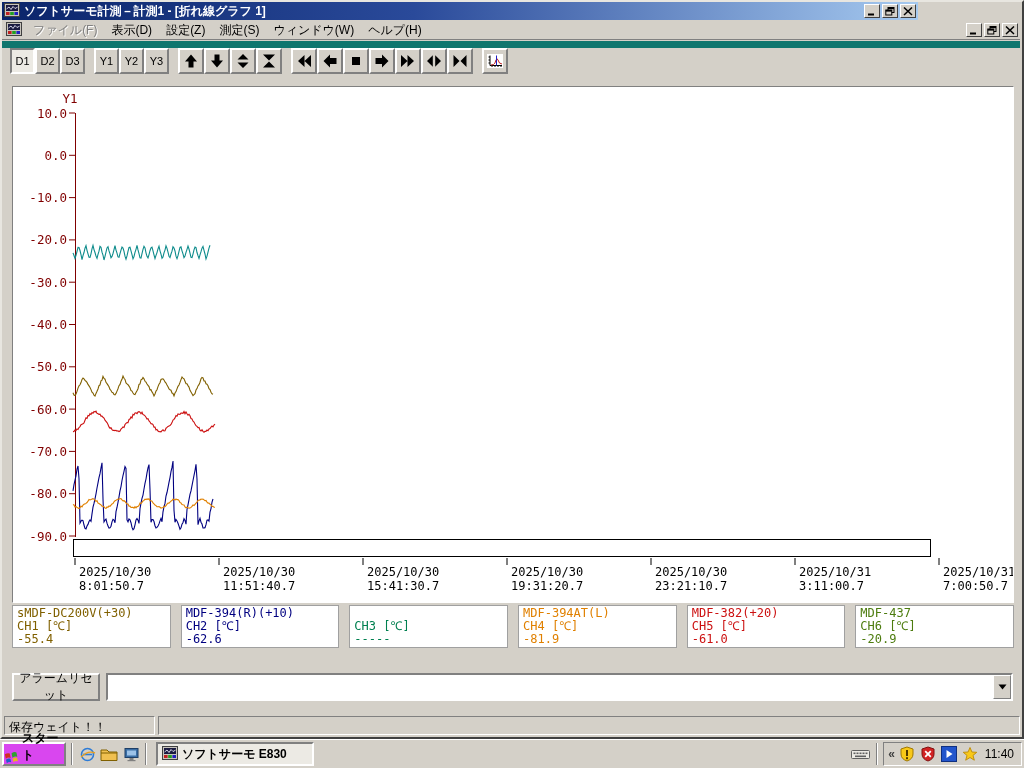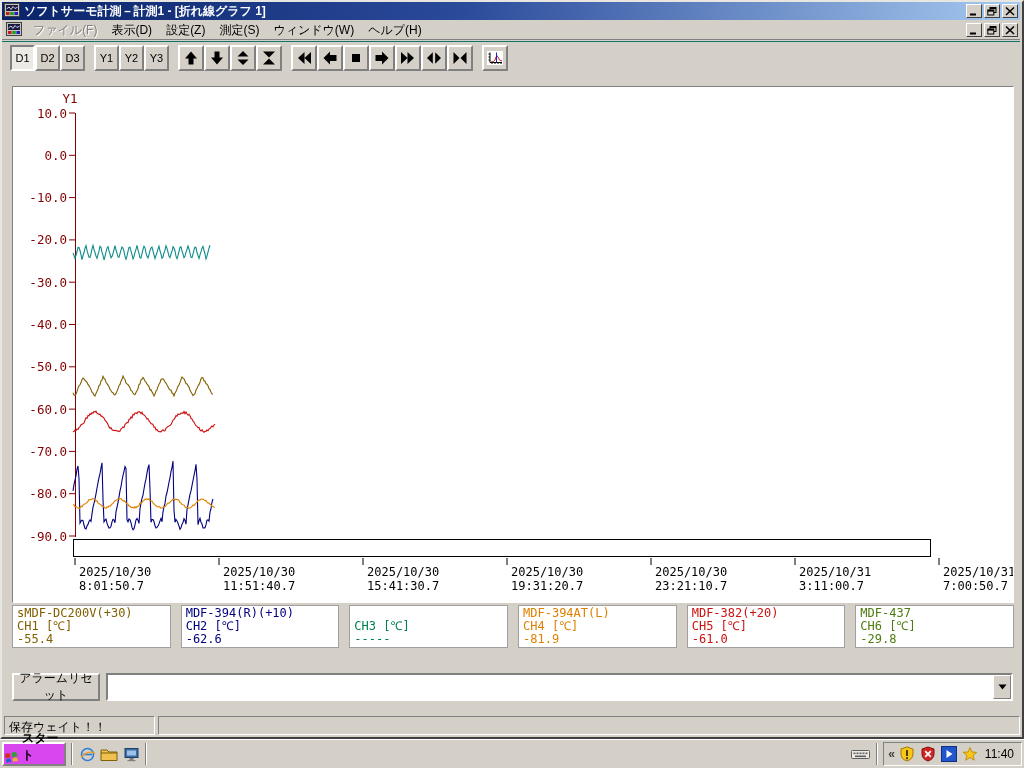--- a/index.html
+++ b/index.html
@@ -2,37 +2,37 @@
 <html><head>
 <meta charset="utf-8">
 <style>
   * { margin:0; padding:0; box-sizing:border-box; }
   html,body { width:1024px; height:768px; overflow:hidden; }
   body { background:#D4D0C8; font-family:"Liberation Sans",sans-serif; position:relative; font-size:12px; }
 
   .app-window { position:absolute; left:0; top:0; width:1024px; height:739px; background:#D4D0C8;
     border:2px solid; border-color:#e8e6e0 #404040 #404040 #e8e6e0; }
 
-  .titlebar { position:absolute; left:0; top:0; width:1018px; height:18px;
+  .titlebar { position:absolute; left:0; top:0; width:916px; height:18px;
     background:linear-gradient(90deg,#0A246A 0%,#2A4A9A 45%,#A6CAF0 100%);
     display:flex; align-items:center; padding:8px 2px; color:#fff; }
   .titlebar .title { font-weight:bold; font-size:12px; margin-left:4px; white-space:nowrap; }
   .win-btns { margin-left:auto; display:flex; gap:2px; }
   .winbtn { width:16px; height:14px; background:#D4D0C8; border:1px solid; border-color:#fff #404040 #404040 #fff;
     display:flex; align-items:center; justify-content:center; }
   .winbtn svg { display:block; }
 
   .menubar { position:absolute; left:0; top:19px; width:1018px; height:19px; background:#D4D0C8;
     display:flex; align-items:center; border-bottom:1px solid #808080; }
   .menu-item { padding:2px 7px; color:#000; }
   .menu-item.disabled { color:#808080; text-shadow:1px 1px 0 #fff; }
   .menubar .win-btns { margin-right:2px; }
 
   .toolbar { position:absolute; left:0; top:39px; width:1018px; height:33px; background:#D4D0C8;
-    border-top:1px solid #0f766e; display:flex; align-items:center; padding-left:8px; }
+    border-top:7px solid #0f766e; display:flex; align-items:center; padding-left:8px; }
   .tb-group { display:flex; margin-right:9px; }
   .tb-btn { width:25px; height:26px; background:#D4D0C8; border:2px solid; border-color:#fff #808080 #808080 #fff;
     display:flex; align-items:center; justify-content:center; font-size:11px; color:#000; }
   .tb-btn.icon-btn { width:26px; }
   .tb-btn.active { border-color:#808080 #fff #fff #808080; background:#ECEAE4; }
   .tb-btn svg { display:block; }
 
   .chart-panel { position:absolute; left:10px; top:84px; width:1002px; height:517px; background:#fff;
     border:1px solid; border-color:#808080 #fff #fff #808080; }
 
@@ -283,21 +283,21 @@
           <polyline points="60,165.9 61,168.5 62,171.5 63,168.3 64,164.5 65,160.4 66,160.6 67,163.5 68,167.6 69,172.6 70,168.7 71,165.5 72,161.2 73,158.7 74,163.3 75,166.8 76,170.3 77,170.4 78,166.8 79,161.9 80,158.4 81,162.6 82,165.5 83,169.1 84,171.4 85,167.4 86,164.2 87,159.3 88,160.3 89,165.2 90,168.2 91,173.0 92,169.3 93,165.1 94,160.9 95,159.7 96,163.9 97,166.9 98,170.8 99,169.4 100,166.5 101,162.6 102,158.7 103,163.1 104,166.2 105,169.9 106,170.3 107,166.7 108,163.1 109,160.0 110,161.0 111,164.3 112,169.2 113,172.2 114,168.9 115,164.4 116,160.5 117,160.2 118,163.9 119,167.6 120,171.8 121,169.5 122,165.4 123,162.3 124,158.3 125,162.9 126,166.6 127,170.8 128,171.1 129,166.6 130,162.4 131,159.3 132,160.9 133,165.8 134,169.4 135,171.0 136,167.6 137,163.7 138,160.9 139,160.1 140,163.8 141,167.8 142,171.5 143,168.4 144,165.6 145,161.9 146,159.2 147,163.8 148,167.1 149,171.3 150,169.9 151,165.9 152,163.1 153,158.8 154,161.4 155,165.2 156,169.2 157,170.6 158,167.0 159,164.2 160,159.8 161,161.0 162,164.0 163,169.2 164,171.7 165,168.7 166,164.3 167,160.4 168,159.9 169,163.8 170,166.9 171,170.6 172,169.1 173,165.3 174,162.3 175,159.1 176,162.0 177,166.2 178,170.3 179,170.6 180,167.1 181,162.8 182,160.0 183,160.7 184,165.5 185,168.7 186,171.5 187,167.9 188,164.7 189,161.2 190,159.4 191,163.3 192,167.0 193,172.0 194,169.2 195,165.2 196,161.1 197,158.2" fill="none" stroke="#0D8B8B" stroke-width="1.1"></polyline>
         </svg></div>
   </div>
 
   <div class="legend" id="legend">
       <div class="legend-cell" style="color: rgb(128, 96, 0);"><div>sMDF-DC200V(+30)</div><div>CH1 [℃]</div><div>-55.4</div></div>
       <div class="legend-cell" style="color: rgb(0, 0, 128);"><div>MDF-394(R)(+10)</div><div>CH2 [℃]</div><div>-62.6</div></div>
       <div class="legend-cell" style="color: rgb(0, 128, 80);"><div>&nbsp;</div><div>CH3 [℃]</div><div>-----</div></div>
       <div class="legend-cell" style="color: rgb(224, 128, 0);"><div>MDF-394AT(L)</div><div>CH4 [℃]</div><div>-81.9</div></div>
       <div class="legend-cell" style="color: rgb(204, 17, 17);"><div>MDF-382(+20)</div><div>CH5 [℃]</div><div>-61.0</div></div>
-      <div class="legend-cell" style="color: #4d7c0f;"><div>MDF-437</div><div>CH6 [℃]</div><div>-29.8</div></div>
+      <div class="legend-cell" style="color: #4d7c0f;"><div>MDF-437</div><div>CH6 [℃]</div><div>-20.9</div></div>
     </div>
 
   <button class="alarm-btn">アラームリセット</button>
   <div class="combo">
     <div class="field"></div>
     <div class="drop">
       <svg width="9" height="6" viewBox="0 0 9 6">
           <path d="M0.5 0.5 H8.5 L4.5 5.5 Z" fill="#000"></path>
         </svg>
     </div>
@@ -338,20 +338,31 @@
       <span class="icon">
         <svg width="17" height="16" viewBox="0 0 17 16">
           <rect x="2" y="2.5" width="13" height="9" fill="#3A6EA5" stroke="#1F3F66"></rect>
           <rect x="4" y="4.5" width="9" height="5" fill="#9CC2E8"></rect>
           <rect x="6.5" y="12" width="4" height="2" fill="#808080"></rect>
           <rect x="4.5" y="14" width="8" height="1.2" fill="#808080"></rect>
         </svg>
       </span>
     </div>
   <div class="tb-sep"></div>
+  <div class="task-btn">
+    <span class="icon" id="task-icon"><svg width="16" height="14" viewBox="0 0 16 14">
+          <rect x="0.5" y="0.5" width="15" height="13" fill="#C8C4BC" stroke="#404040"></rect>
+          <rect x="2" y="2" width="12" height="6" fill="#1A1A40"></rect>
+          <path d="M2.5 6 L5 4 L7 6.5 L9 3.5 L11 5.5 L13.5 4.2" stroke="#E8E8F8" fill="none" stroke-width="0.9"></path>
+          <rect x="2" y="9" width="3.6" height="3" fill="#C02020"></rect>
+          <rect x="6.2" y="9" width="3.6" height="3" fill="#20A020"></rect>
+          <rect x="10.4" y="9" width="3.6" height="3" fill="#2020C0"></rect>
+        </svg></span>
+    <span>ソフトサーモ  E830</span>
+  </div>
   <div class="tray-wrap">
     <span class="icon" id="kbd-icon" style="width:20px;height:18px;display:flex;align-items:center;">
         <svg width="19" height="13" viewBox="0 0 19 13">
           <rect x="0.5" y="2.5" width="18" height="8" rx="1" fill="#ECEAE4" stroke="#606060"></rect>
           <g fill="#606060">
             <rect x="2.5" y="4.5" width="2" height="1.6"></rect>
             <rect x="5.5" y="4.5" width="2" height="1.6"></rect>
             <rect x="8.5" y="4.5" width="2" height="1.6"></rect>
             <rect x="11.5" y="4.5" width="2" height="1.6"></rect>
             <rect x="14.5" y="4.5" width="2" height="1.6"></rect>

